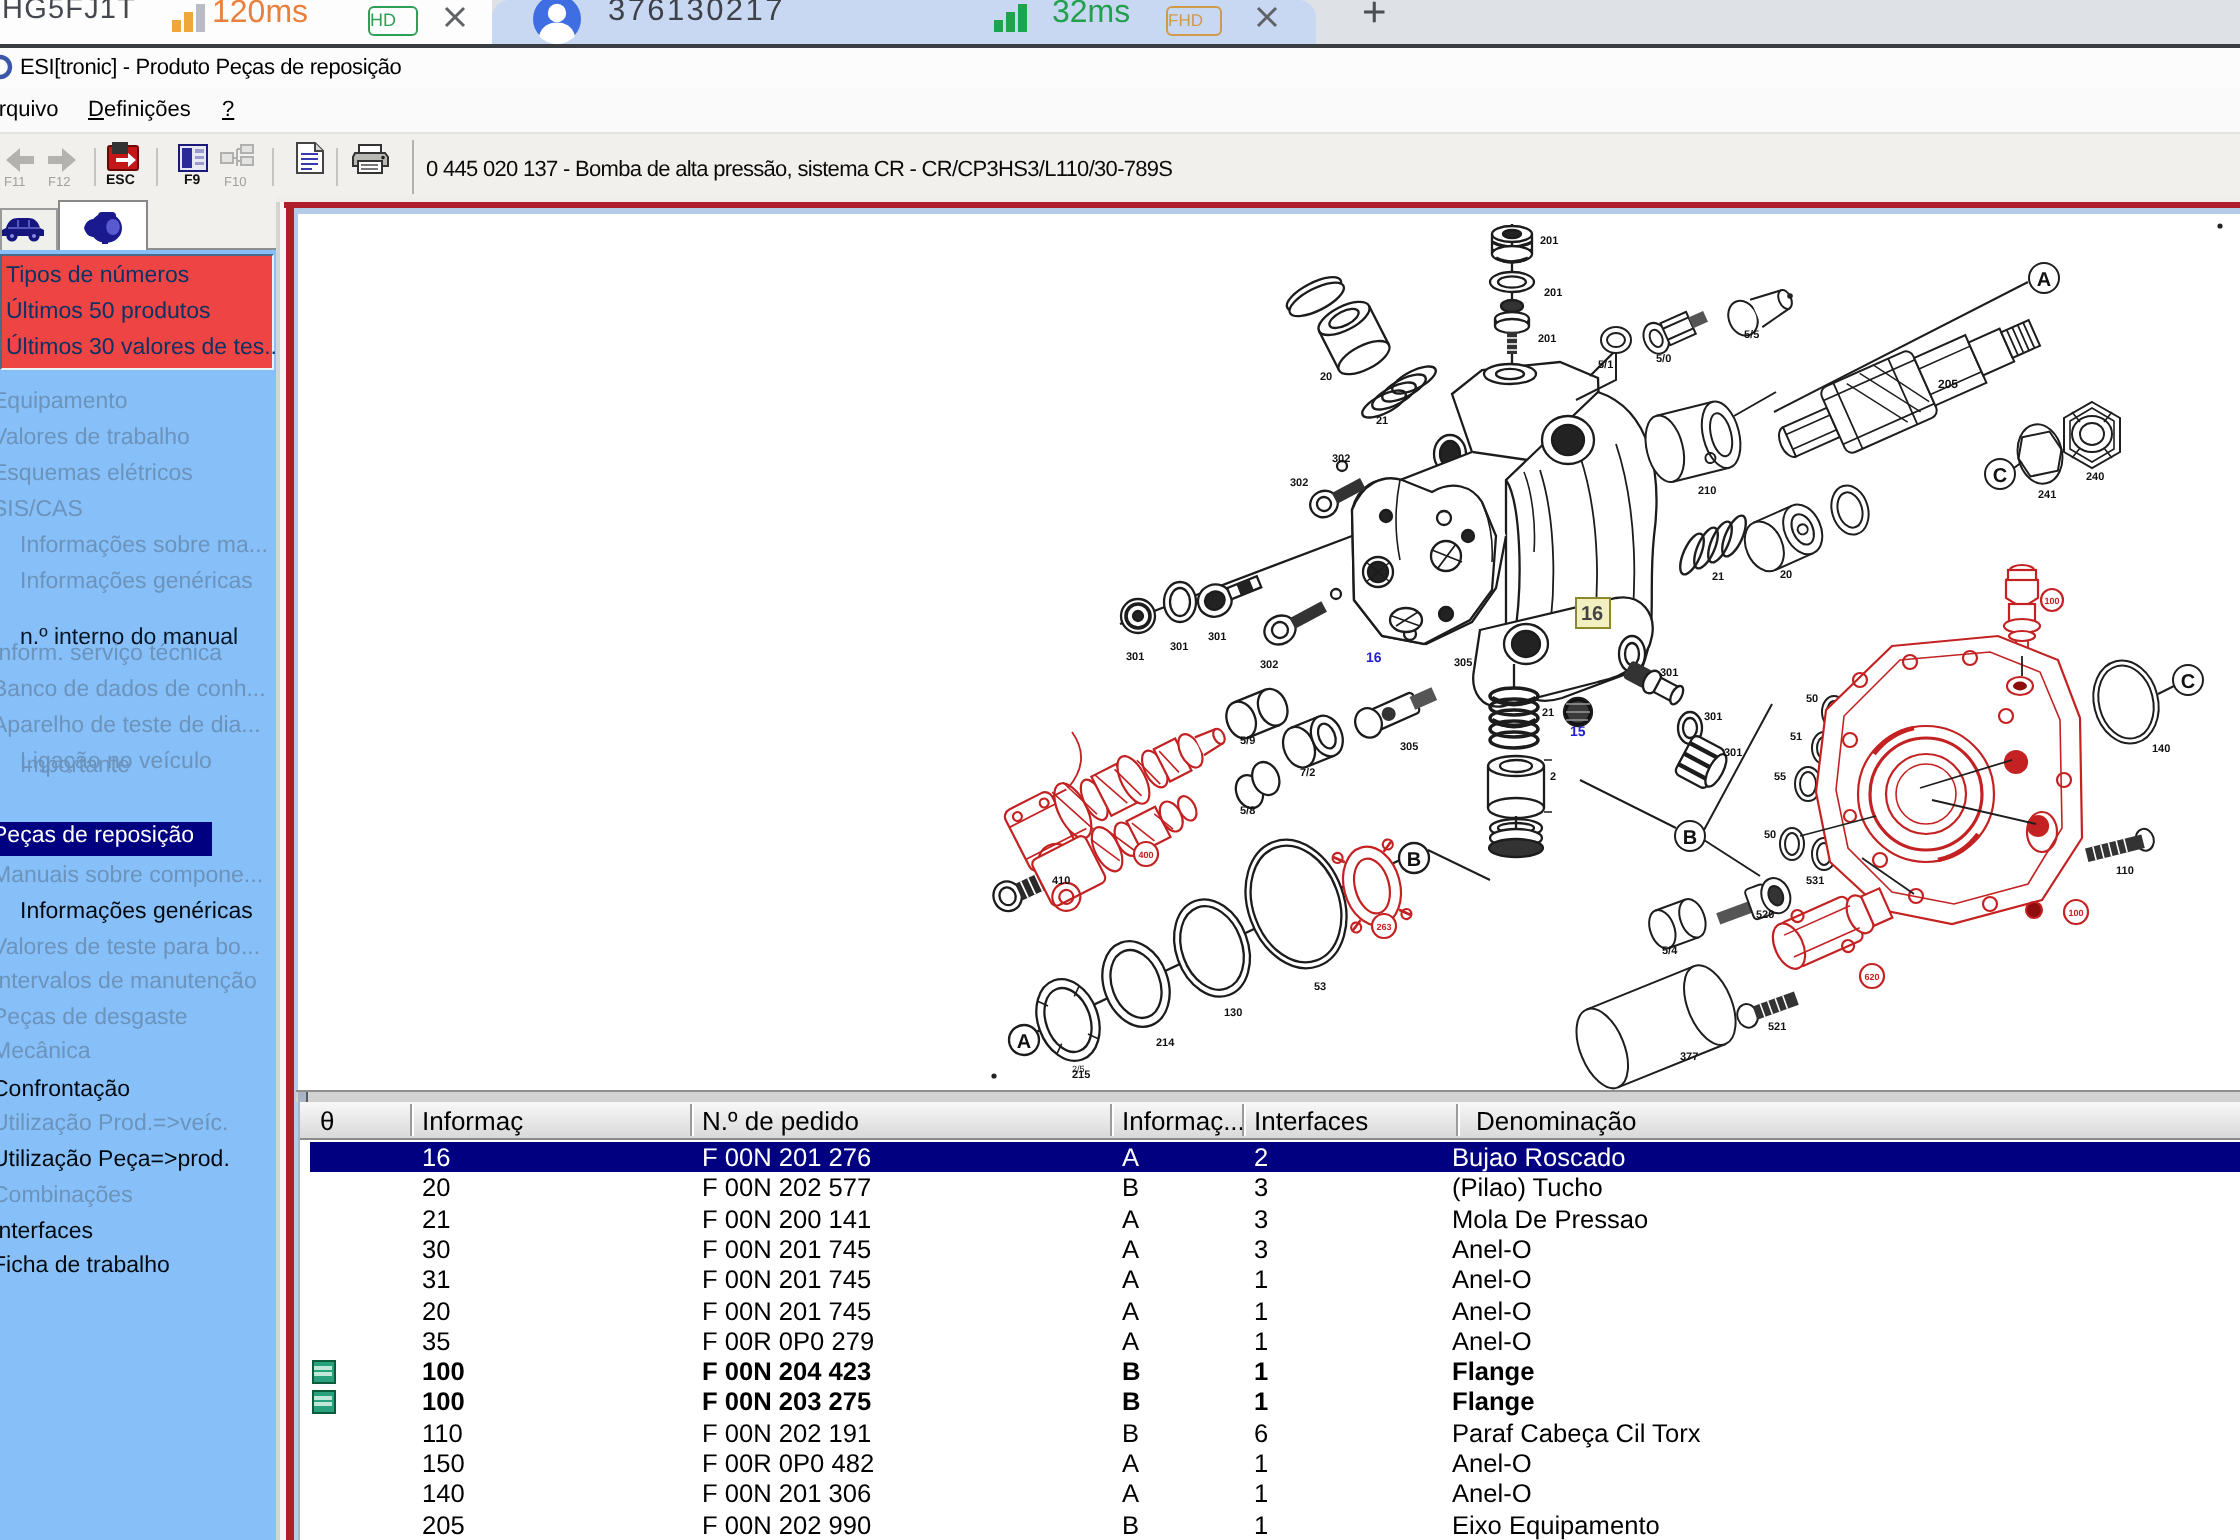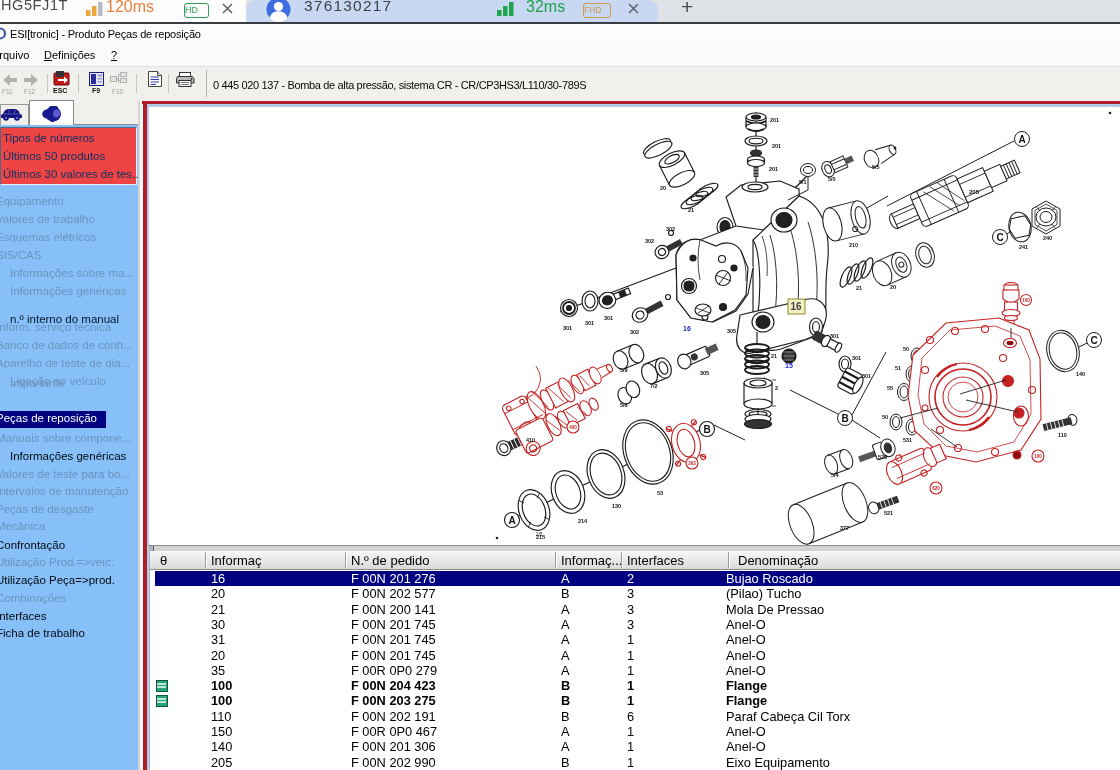--- a/index.html
+++ b/index.html
@@ -783,21 +783,21 @@
     </div>
 <div class="row" style="top:157.7px">
       <span class="c0">110</span>
       <span class="c1">F 00N 202 191</span>
       <span class="c2">B</span>
       <span class="c3">6</span>
       <span class="c4">Paraf Cabeça Cil Torx</span>
     </div>
 <div class="row" style="top:173px">
       <span class="c0">150</span>
-      <span class="c1">F 00R 0P0 467</span>
+      <span class="c1">F 00R 0P0 482</span>
       <span class="c2">A</span>
       <span class="c3">1</span>
       <span class="c4">Anel-O</span>
     </div>
 <div class="row" style="top:188.3px">
       <span class="c0">140</span>
       <span class="c1">F 00N 201 306</span>
       <span class="c2">A</span>
       <span class="c3">1</span>
       <span class="c4">Anel-O</span>

